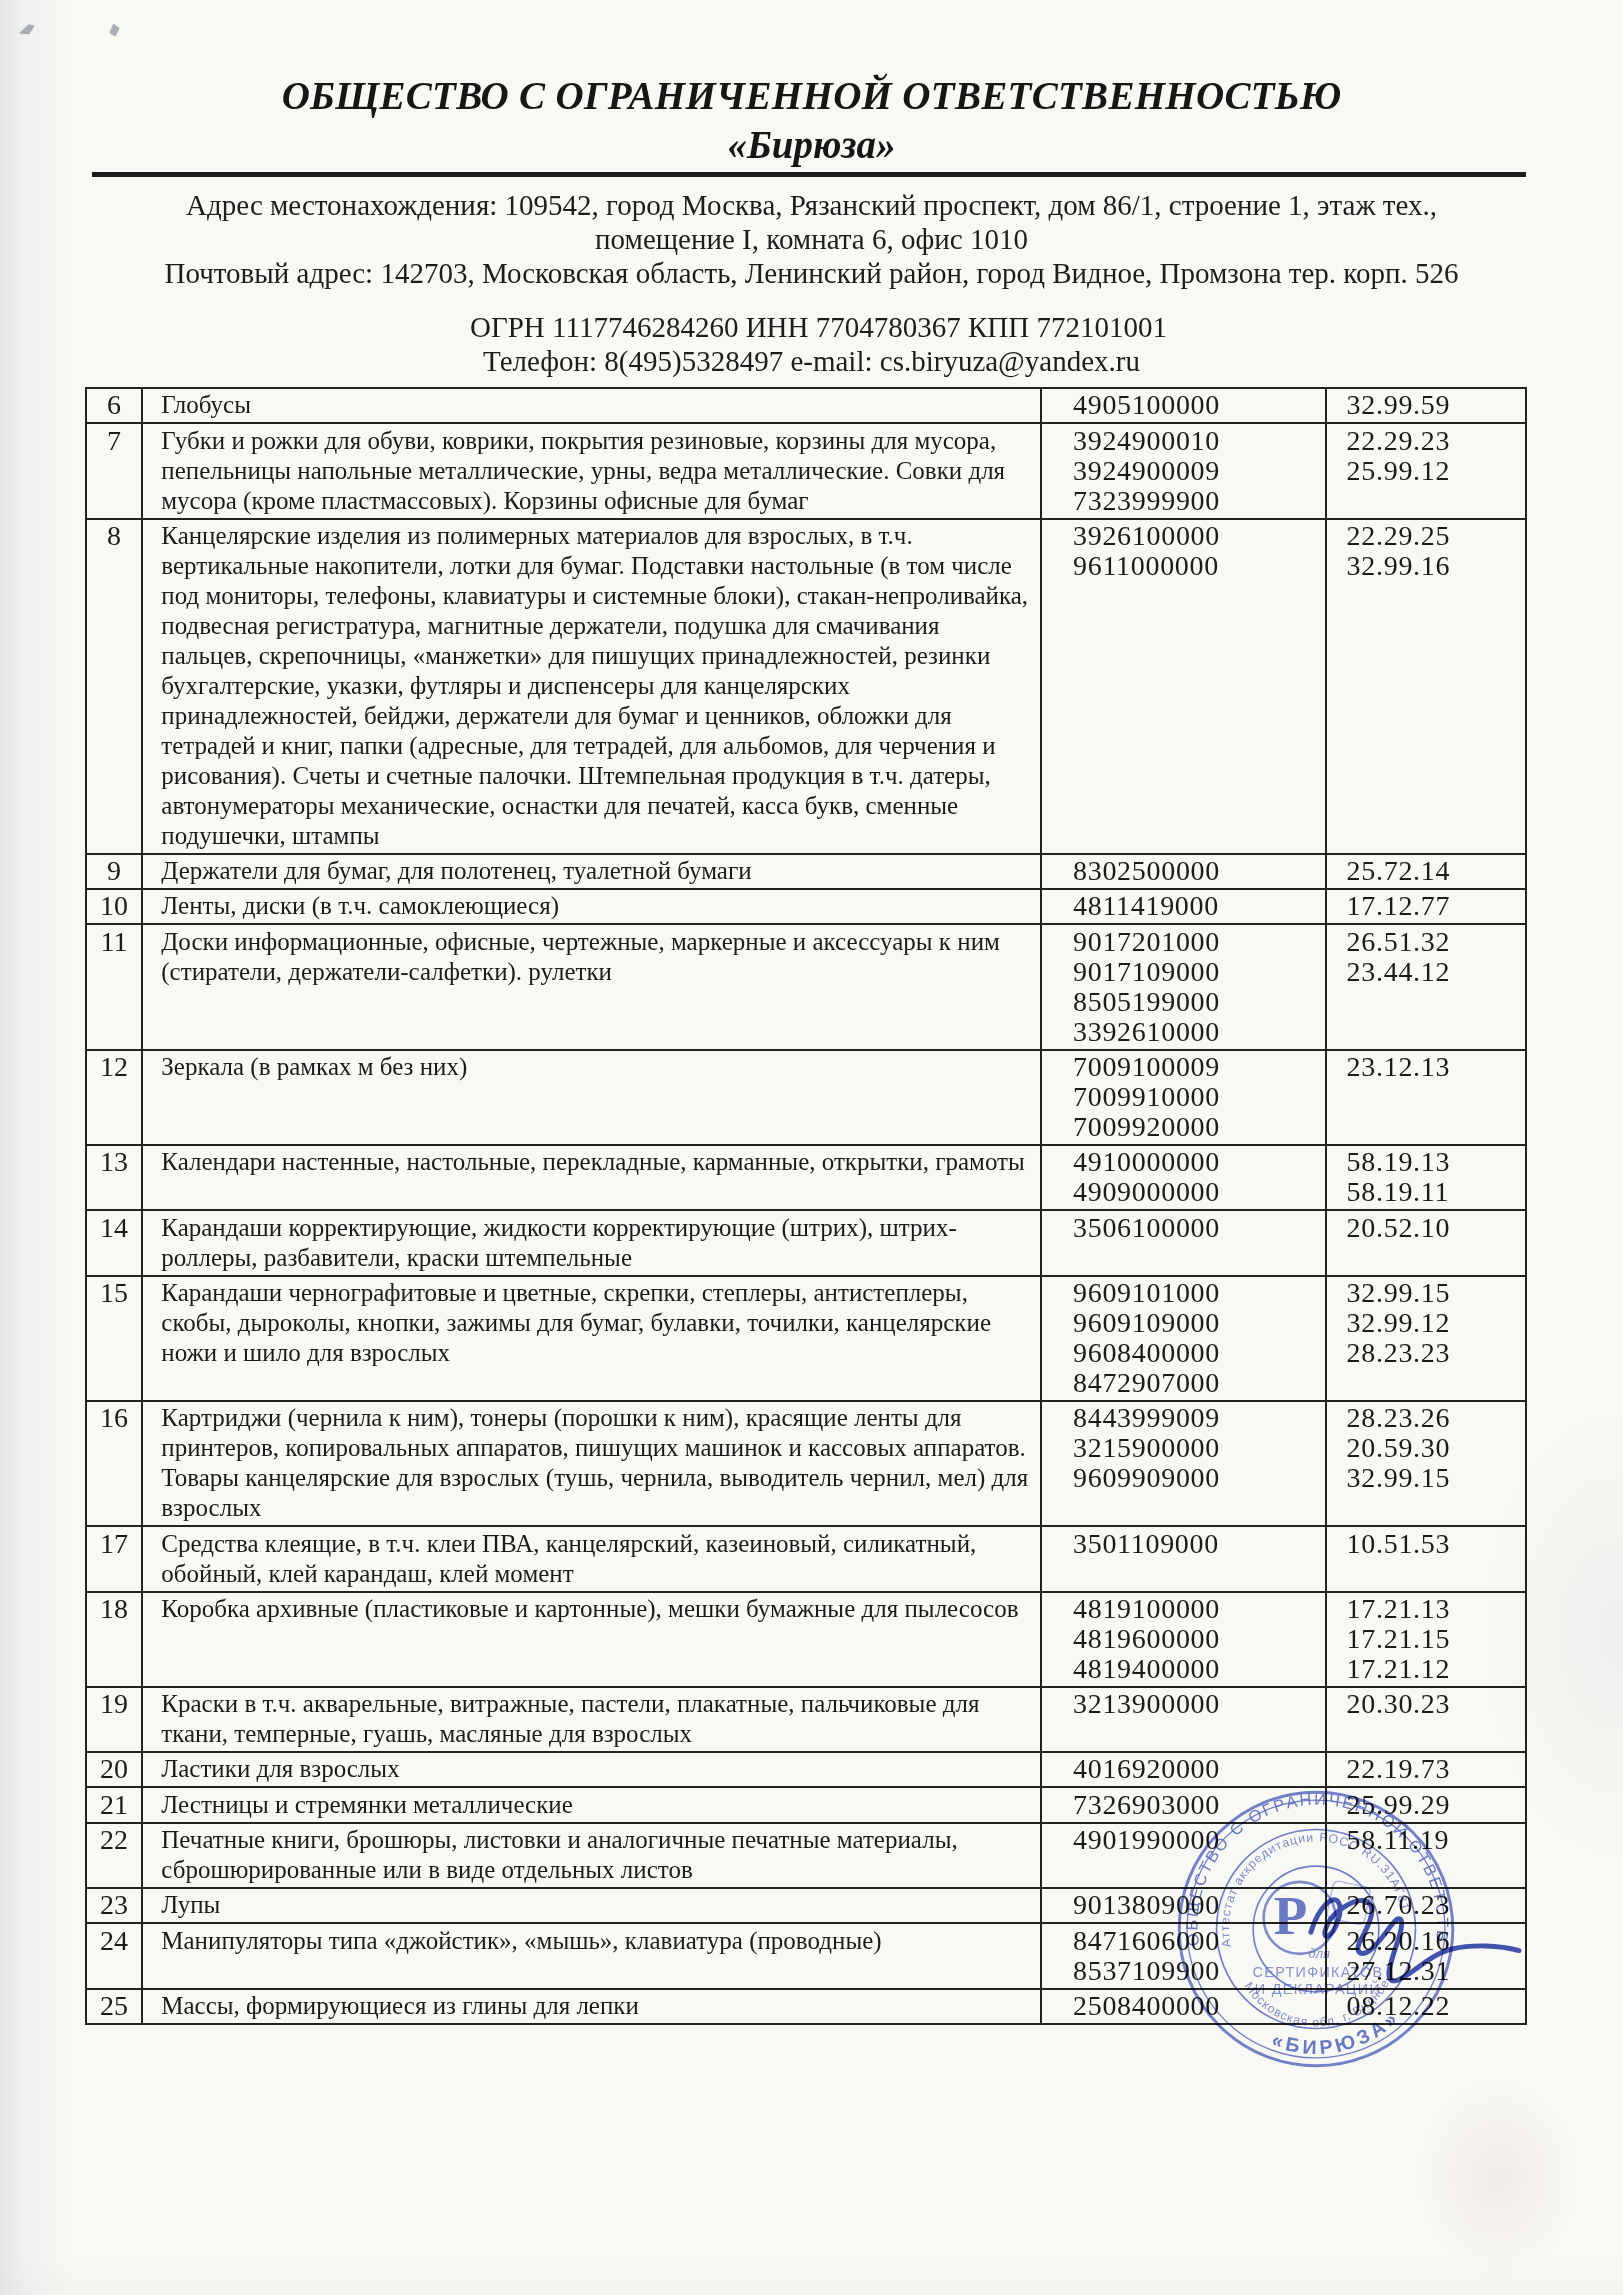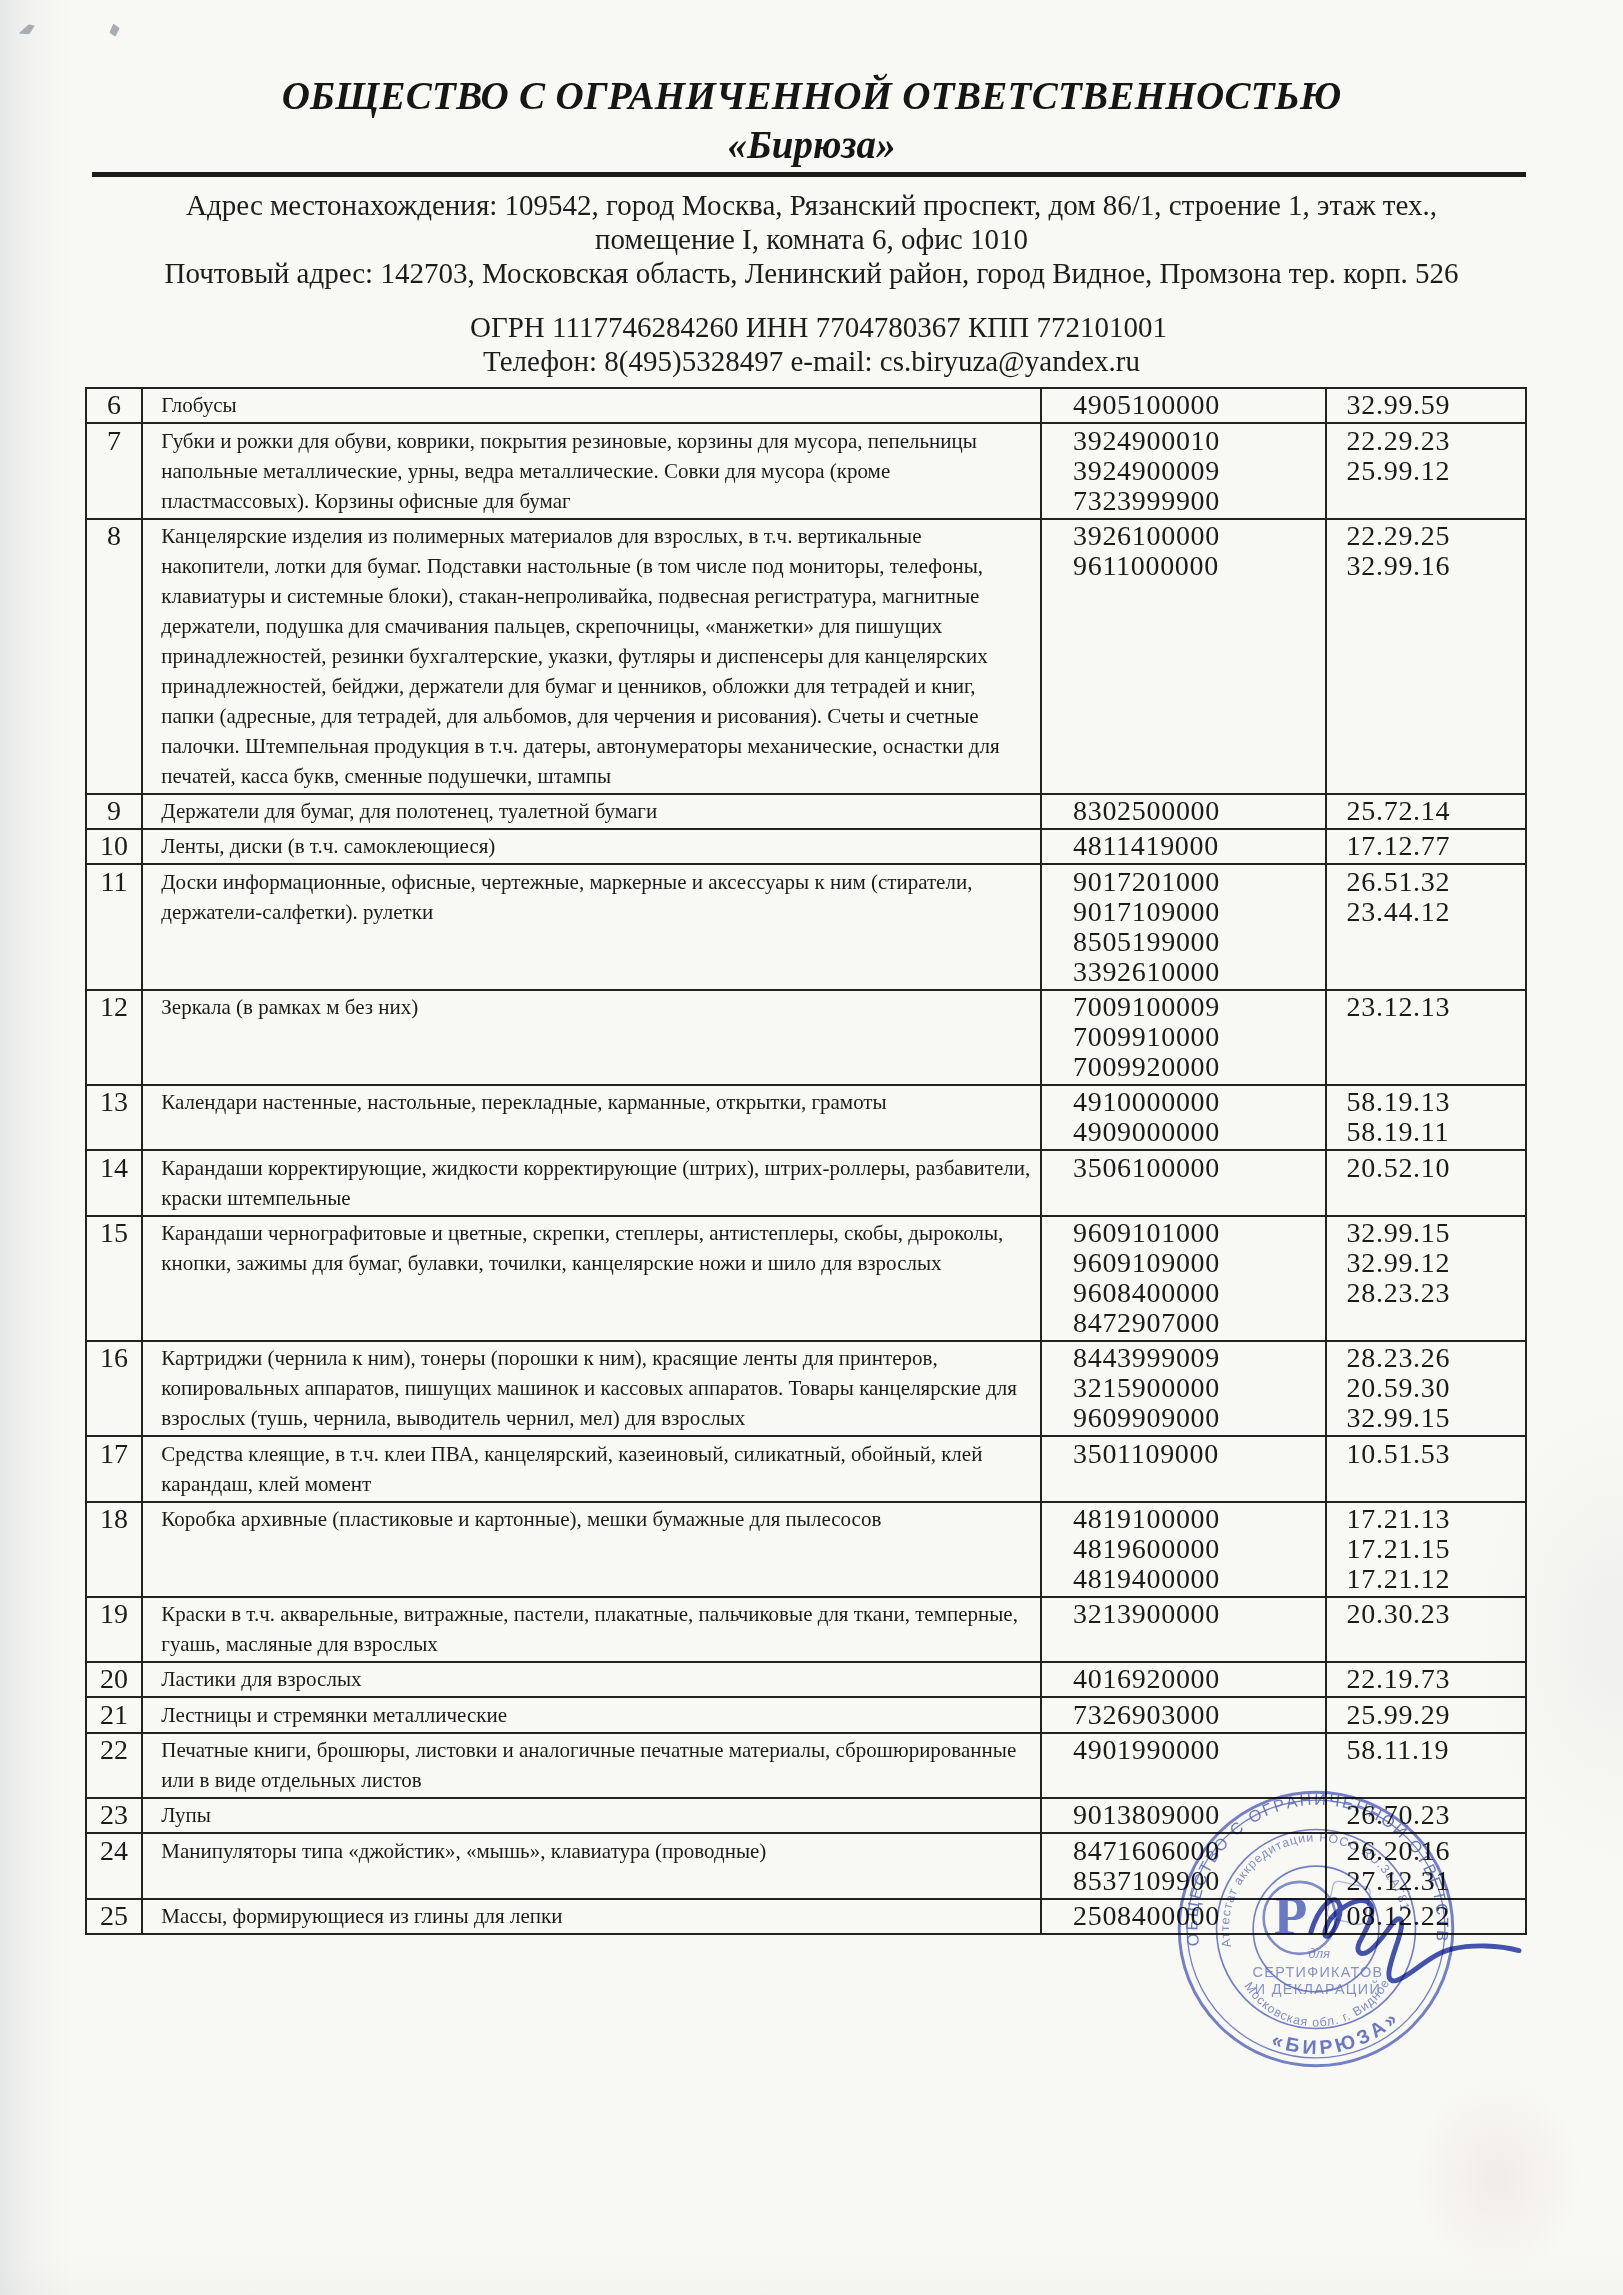--- a/index.html
+++ b/index.html
@@ -44,21 +44,21 @@
   table.goods{
     position:absolute;left:85px;top:387px;width:1439px;
     border-collapse:collapse;table-layout:fixed;
     font-size:28px;line-height:30px;color:#1b1b1b;
   }
   table.goods td{
     border:2px solid #222;border-top-width:2.6px;border-bottom-width:2.6px;
     vertical-align:top;padding:1.3px 0 2px 0;
   }
   table.goods td.c-num{text-align:center;padding-left:1.3px;padding-right:1.3px;}
-  table.goods td.c-desc{padding-left:18.3px;padding-right:9.2px;font-size:21px;}
+  table.goods td.c-desc{padding-left:18.3px;padding-right:9.2px;font-size:25px;}
   table.goods td.c-code{padding-left:31px;letter-spacing:0.7px;}
   table.goods td.c-okpd{padding-left:19.6px;letter-spacing:0.7px;margin-left:10px;}
 
   .stamp-wrap{position:absolute;left:1174px;top:1787px;width:284px;height:284px;mix-blend-mode:multiply;pointer-events:none;}
   .sig-wrap{position:absolute;left:1299px;top:1872px;width:262px;height:144px;mix-blend-mode:multiply;pointer-events:none;}
 </style>
 </head>
 <body>
 
 <div class="scan-shade"></div>

